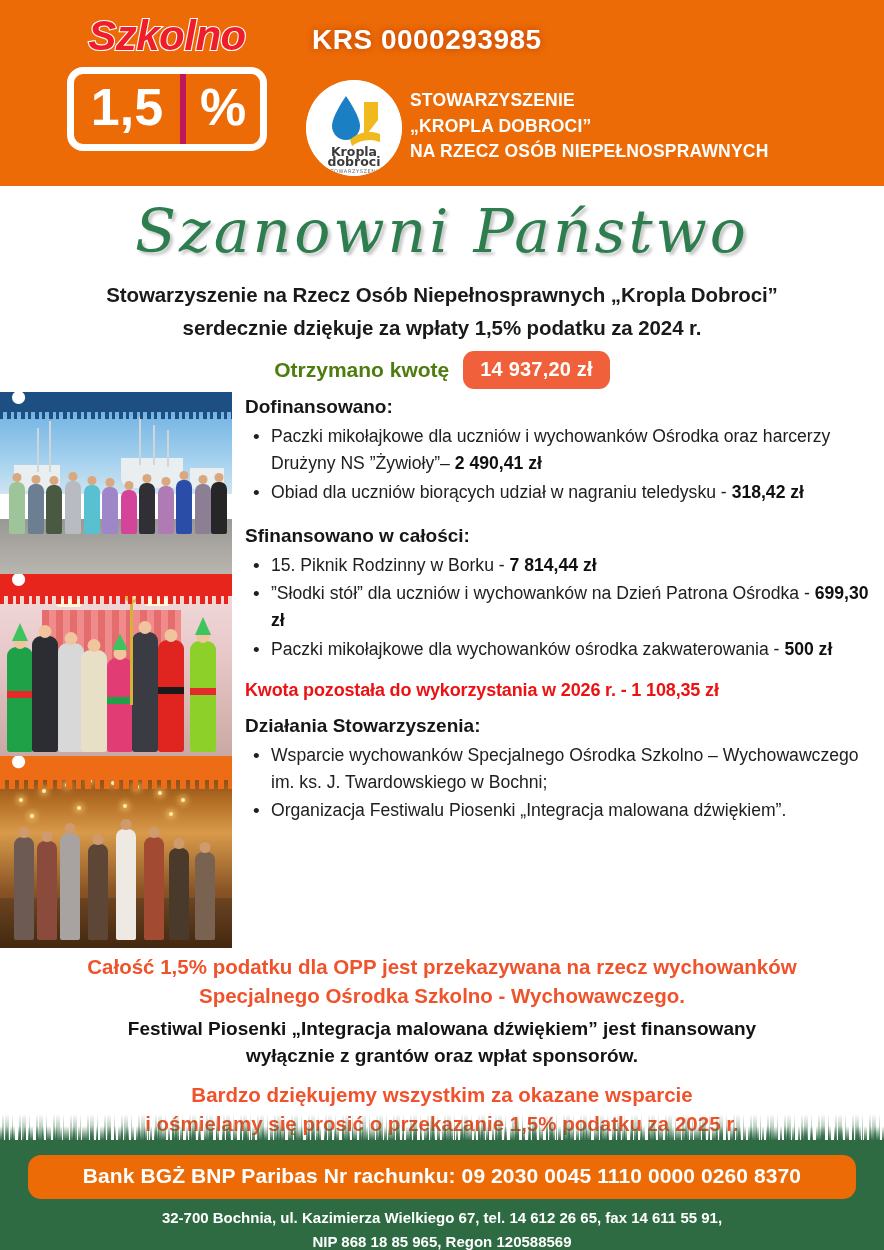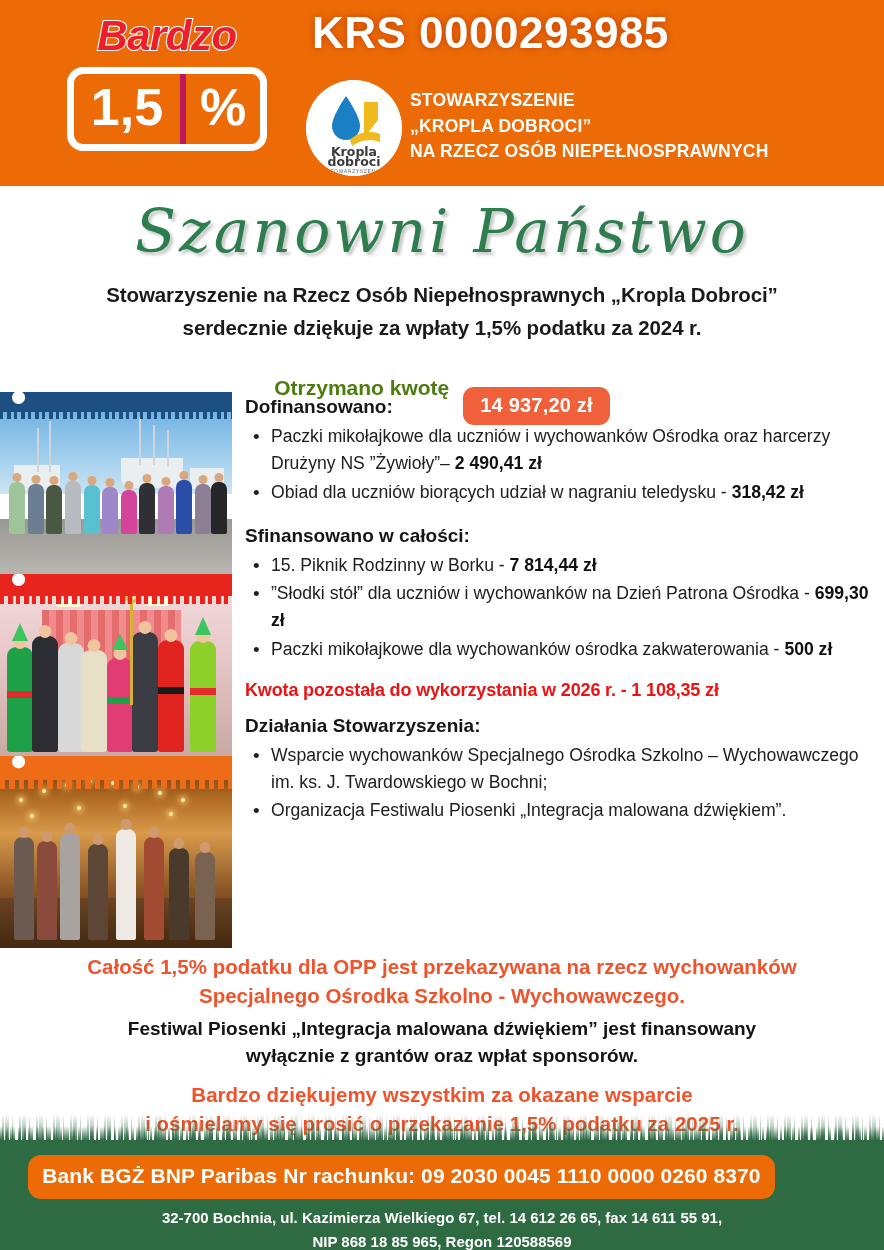--- a/index.html
+++ b/index.html
@@ -58,22 +58,22 @@
     color: #ffffff;
     font-weight: bold;
     font-size: 52px;
     line-height: 1;
   }
   .pct-left { flex: 0 0 112px; border-right: 6px solid #be185d; padding-bottom: 4px;}
   .pct-right { flex: 1; padding-bottom: 4px;}
 
   .krs {
     position: absolute;
-    left: 312px; top: 8px;
-    font-size: 44px;
+    left: 312px; top: 24px;
+    font-size: 28px;
     font-weight: bold;
     color: #ffffff;
     letter-spacing: 0.5px;
     text-shadow: 0 0 7px rgba(160,30,0,0.55);
     white-space: nowrap;
   }
 
   .org-logo {
     position: absolute;
     left: 306px; top: 80px;
@@ -134,21 +134,20 @@
     color: #4d7c0f;
   }
   .amount-badge {
     background: #f0603a;
     color: #ffffff;
     font-size: 20px;
     font-weight: bold;
     padding: 7px 17px 8px;
     border-radius: 11px;
     letter-spacing: 0.2px;
-    margin-top: 36px;
   }
 
   
   .photo {
     position: absolute;
     left: 0;
     width: 232px;
     overflow: hidden;
   }
   .photo-inner { position: absolute; inset: 0; }
@@ -355,21 +354,21 @@
         #000 0 3px, transparent 3px 6px, #000 6px 8px, transparent 8px 10px,
         #000 10px 15px, transparent 15px 18px),
       linear-gradient(to top, #000 20%, transparent 100%);
     -webkit-mask-composite: source-in;
     mask-composite: intersect;
   }
 
   .bank-pill {
     position: absolute;
     left: 28px; top: 15px;
-    width: 747px;
+    width: 828px;
     background: #ec6b06;
     border-radius: 13px;
     text-align: center;
     padding: 9px 10px 11px;
     color: #ffffff;
     font-size: 21px;
     font-weight: bold;
     letter-spacing: 0.1px;
     white-space: nowrap;
   }
@@ -385,21 +384,21 @@
   }
 </style>
 </head>
 <body>
 
 <div class="page">
 
   <div class="header">
 
     <div class="podaruj-block">
-      <div class="podaruj-word">Bardzo</div>
+      <div class="podaruj-word">Szkolno</div>
       <div class="pct-box">
         <div class="pct-left">1,5</div>
         <div class="pct-right">%</div>
       </div>
     </div>
 
     <div class="krs">KRS 0000293985</div>
 
     <div class="org-logo">
       <svg viewBox="0 0 96 96" width="96" height="96" aria-hidden="true">

